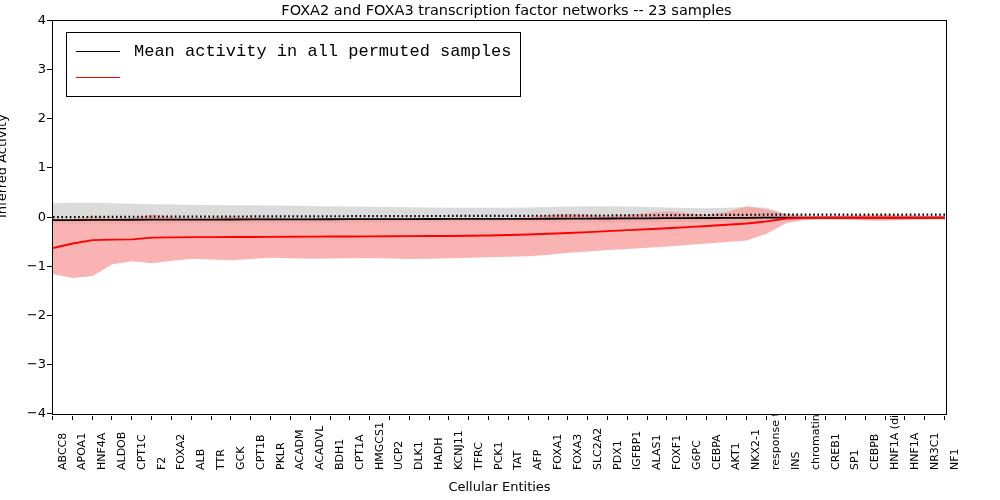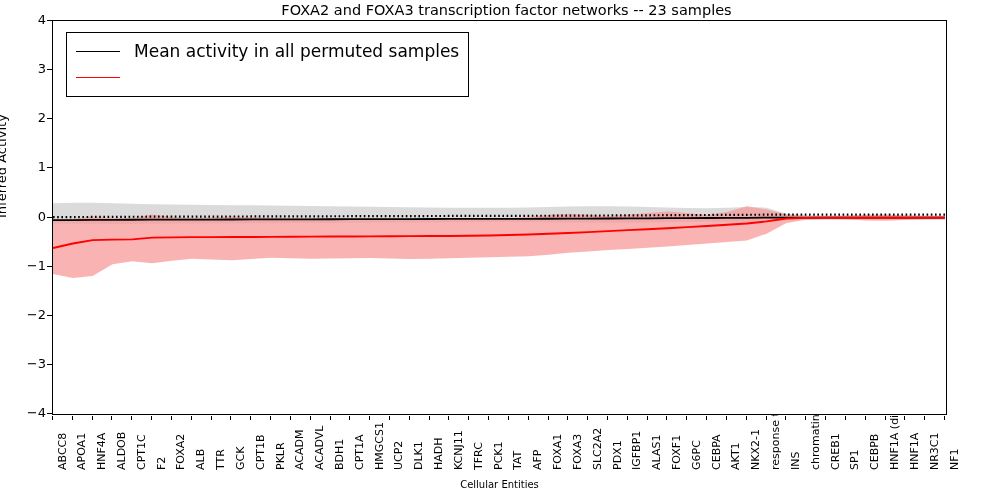--- a/index.html
+++ b/index.html
@@ -43,21 +43,21 @@
     transform-origin: left top;
     font-size: 13px;
     color: #000;
     white-space: nowrap;
   }
   #xlabel {
     position: absolute;
     left: 52px; top: 479px;
     width: 895px;
     text-align: center;
-    font-size: 10px;
+    font-size: 13px;
     color: #000;
     white-space: nowrap;
   }
   .ytick-label {
     position: absolute;
     right: 0;
     width: 44px;
     text-align: right;
     font-size: 13px;
     color: #000;
@@ -113,20 +113,21 @@
     width: 44px; height: 0;
     border-top-width: 1.6px;
     border-top-style: solid;
     margin-right: 14px;
     flex: 0 0 44px;
   }
   .legend-text {
     font-size: 17px;
     color: #000;
     white-space: nowrap;
+    font-family: Liberation Mono, monospace;
   }
 </style>
 </head>
 <body>
 
 <div id="figure">
 
   <div id="chart-title">FOXA2 and FOXA3 transcription factor networks -- 23 samples</div>
 
   <div id="ylabel">Inferred Activity</div>

